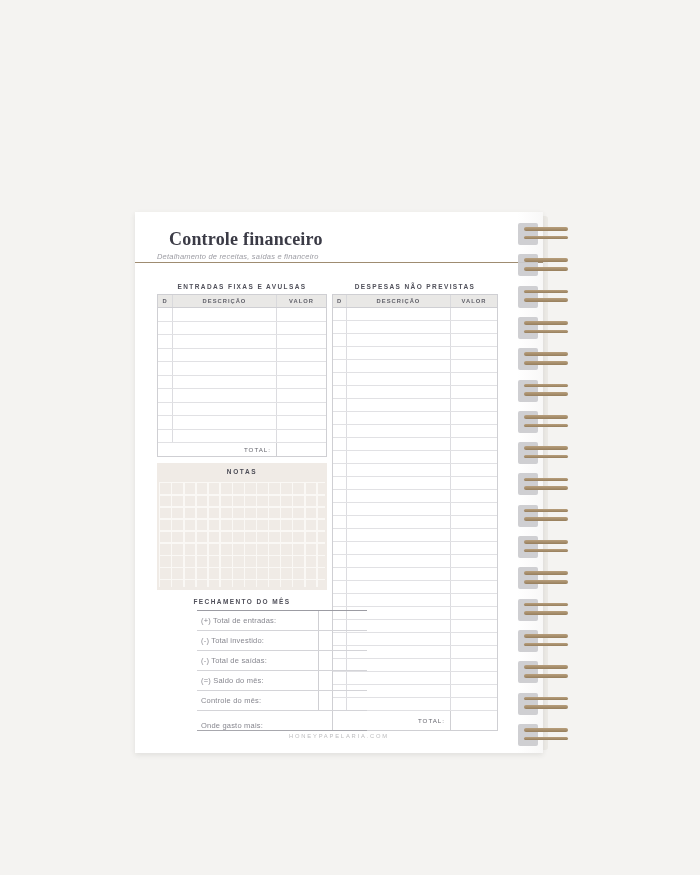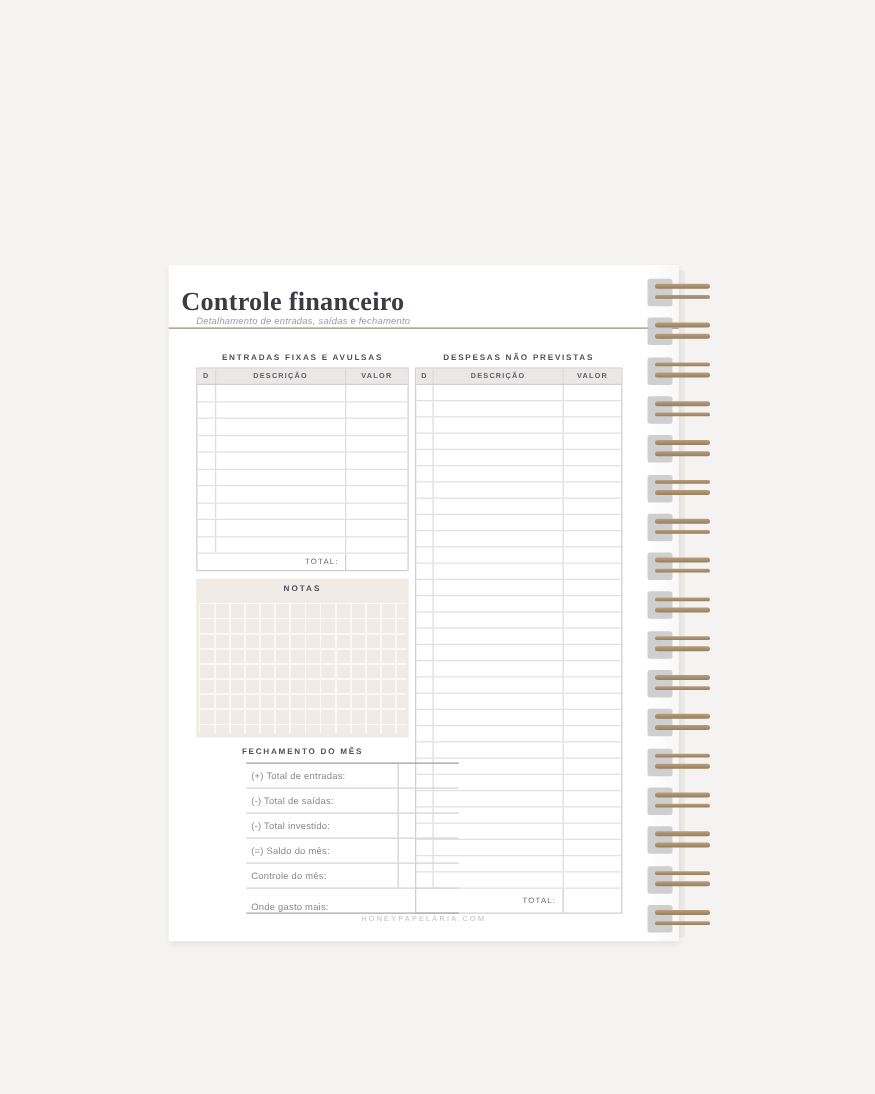--- a/index.html
+++ b/index.html
@@ -24,23 +24,23 @@
     background:linear-gradient(to right, rgba(120,110,100,0), rgba(120,110,100,.05));
     pointer-events:none;
   }
   .page-stack{
     position:absolute;left:543px;top:216px;width:5px;height:534px;
     background:#eceae6;border-radius:0 3px 3px 0;
   }
 
   
   .page-title{
-    position:absolute;left:10px;top:17px;margin:0;
+    position:absolute;left:34px;top:17px;margin:0;
     font-family:"Liberation Serif", serif;
-    font-size:21px;font-weight:700;letter-spacing:.2px;color:#3b3b46;
+    font-size:18px;font-weight:700;letter-spacing:.2px;color:#3b3b46;
   }
   .page-subtitle{
     position:absolute;left:22px;top:40px;
     font-size:7.5px;font-style:italic;color:#9b9ba2;letter-spacing:.2px;
   }
   .header-divider{
     position:absolute;left:0;top:50px;width:100%;height:1px;background:#9f8c71;
   }
 
   
@@ -138,21 +138,21 @@
 </head>
 <body>
 
 <div class="canvas">
 
   <div class="page-stack"></div>
 
   <div class="page">
 
     <h1 class="page-title">Controle financeiro</h1>
-    <div class="page-subtitle">Detalhamento de entradas, saídas e fechamento</div>
+    <div class="page-subtitle">Detalhamento de receitas, saídas e financeiro</div>
     <div class="header-divider"></div>
 
     <div class="sec-title t-entries">ENTRADAS FIXAS E AVULSAS</div>
     <div class="sec-title t-expenses">DESPESAS NÃO PREVISTAS</div>
 
     <div class="tbl tbl-entries">
       <div class="thead">
         <span class="c-d">D</span>
         <span class="c-desc">DESCRIÇÃO</span>
         <span class="c-val">VALOR</span>
@@ -389,25 +389,25 @@
       <div class="notes-grid"></div>
     </div>
 
     <div class="sec-title t-closing">FECHAMENTO DO MÊS</div>
     <div class="closing">
         <div class="crow">
           <span class="clabel">(+) Total de entradas:</span>
           <span class="cvalue"></span>
         </div>
         <div class="crow">
+          <span class="clabel">(-) Total investido:</span>
+          <span class="cvalue"></span>
+        </div>
+        <div class="crow">
           <span class="clabel">(-) Total de saídas:</span>
-          <span class="cvalue"></span>
-        </div>
-        <div class="crow">
-          <span class="clabel">(-) Total investido:</span>
           <span class="cvalue"></span>
         </div>
         <div class="crow">
           <span class="clabel">(=) Saldo do mês:</span>
           <span class="cvalue"></span>
         </div>
         <div class="crow">
           <span class="clabel">Controle do mês:</span>
           <span class="cvalue"></span>
         </div>

